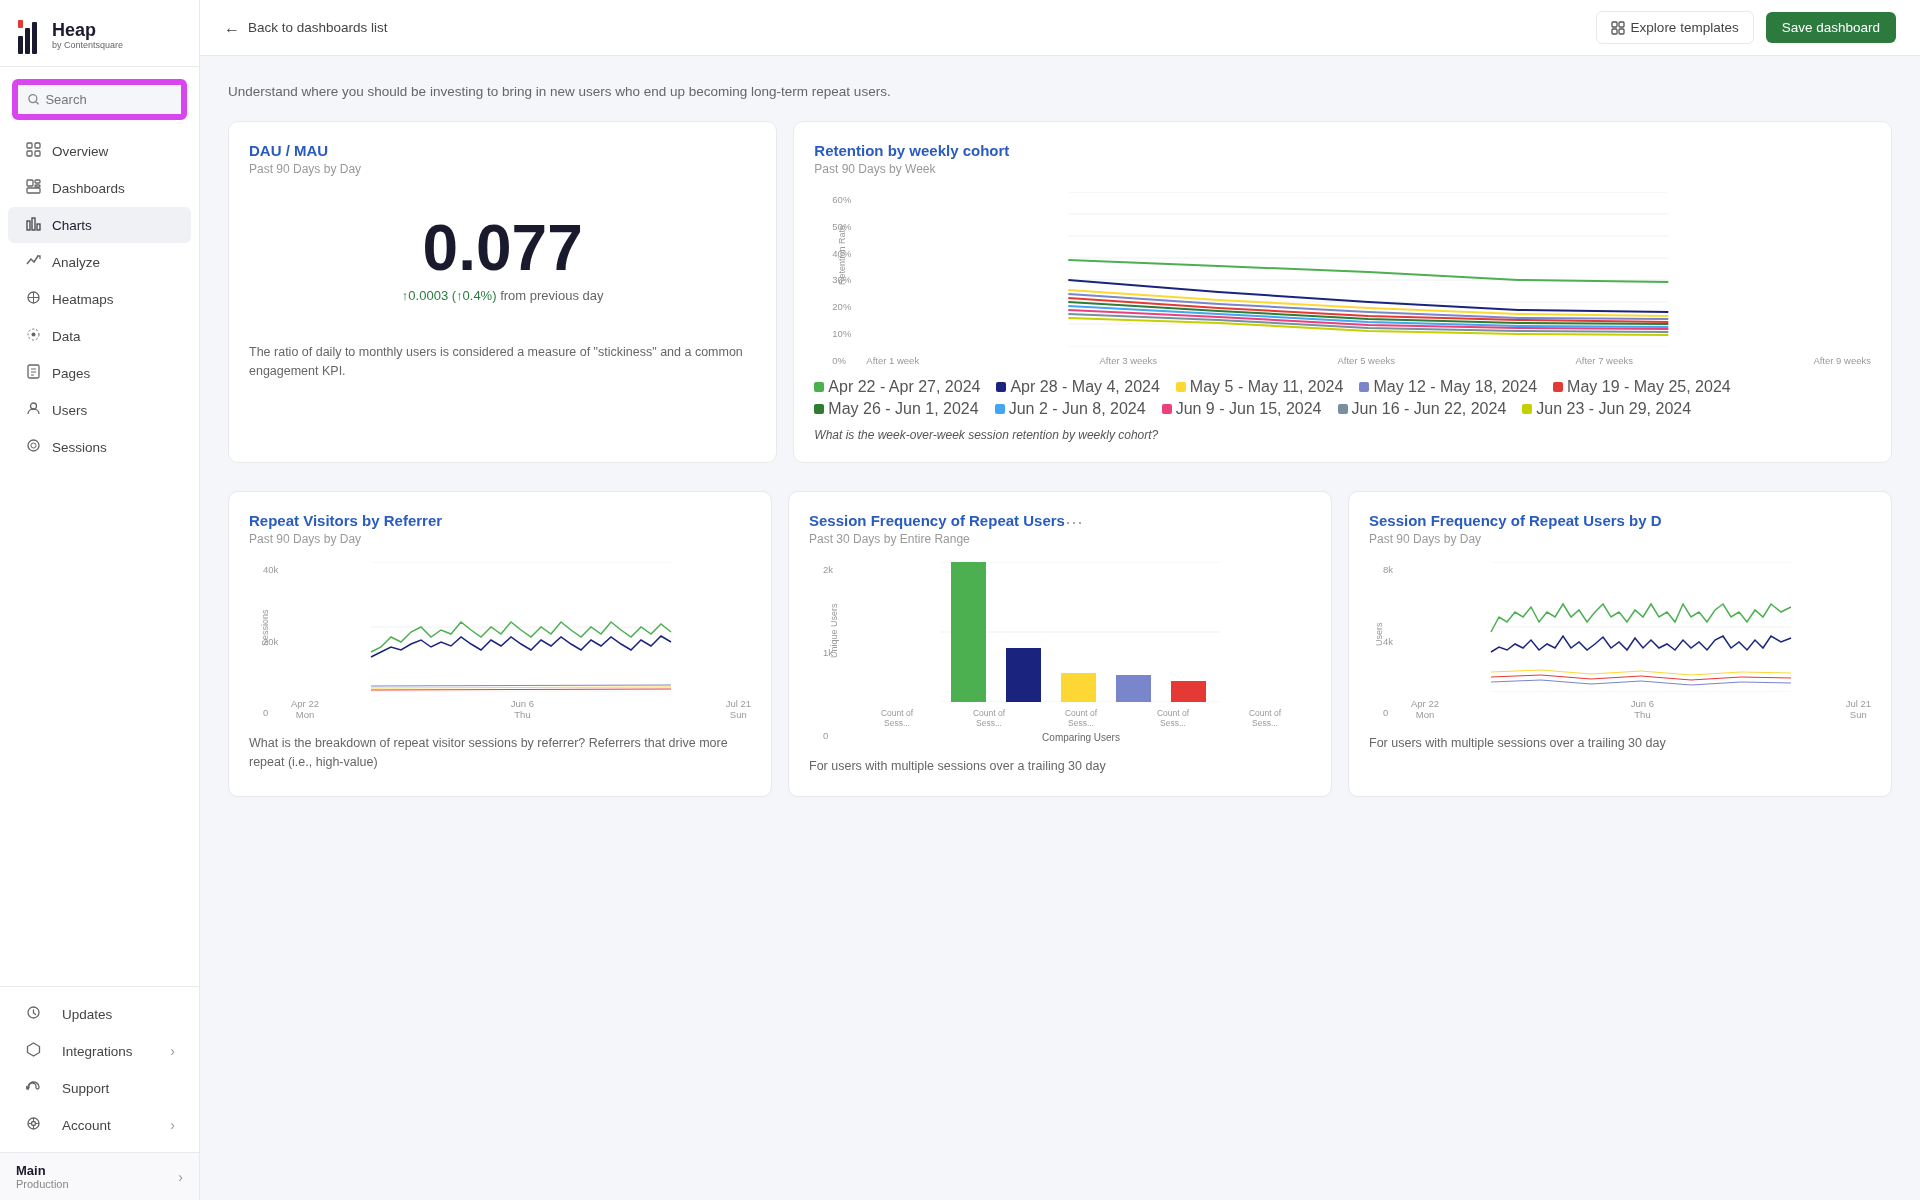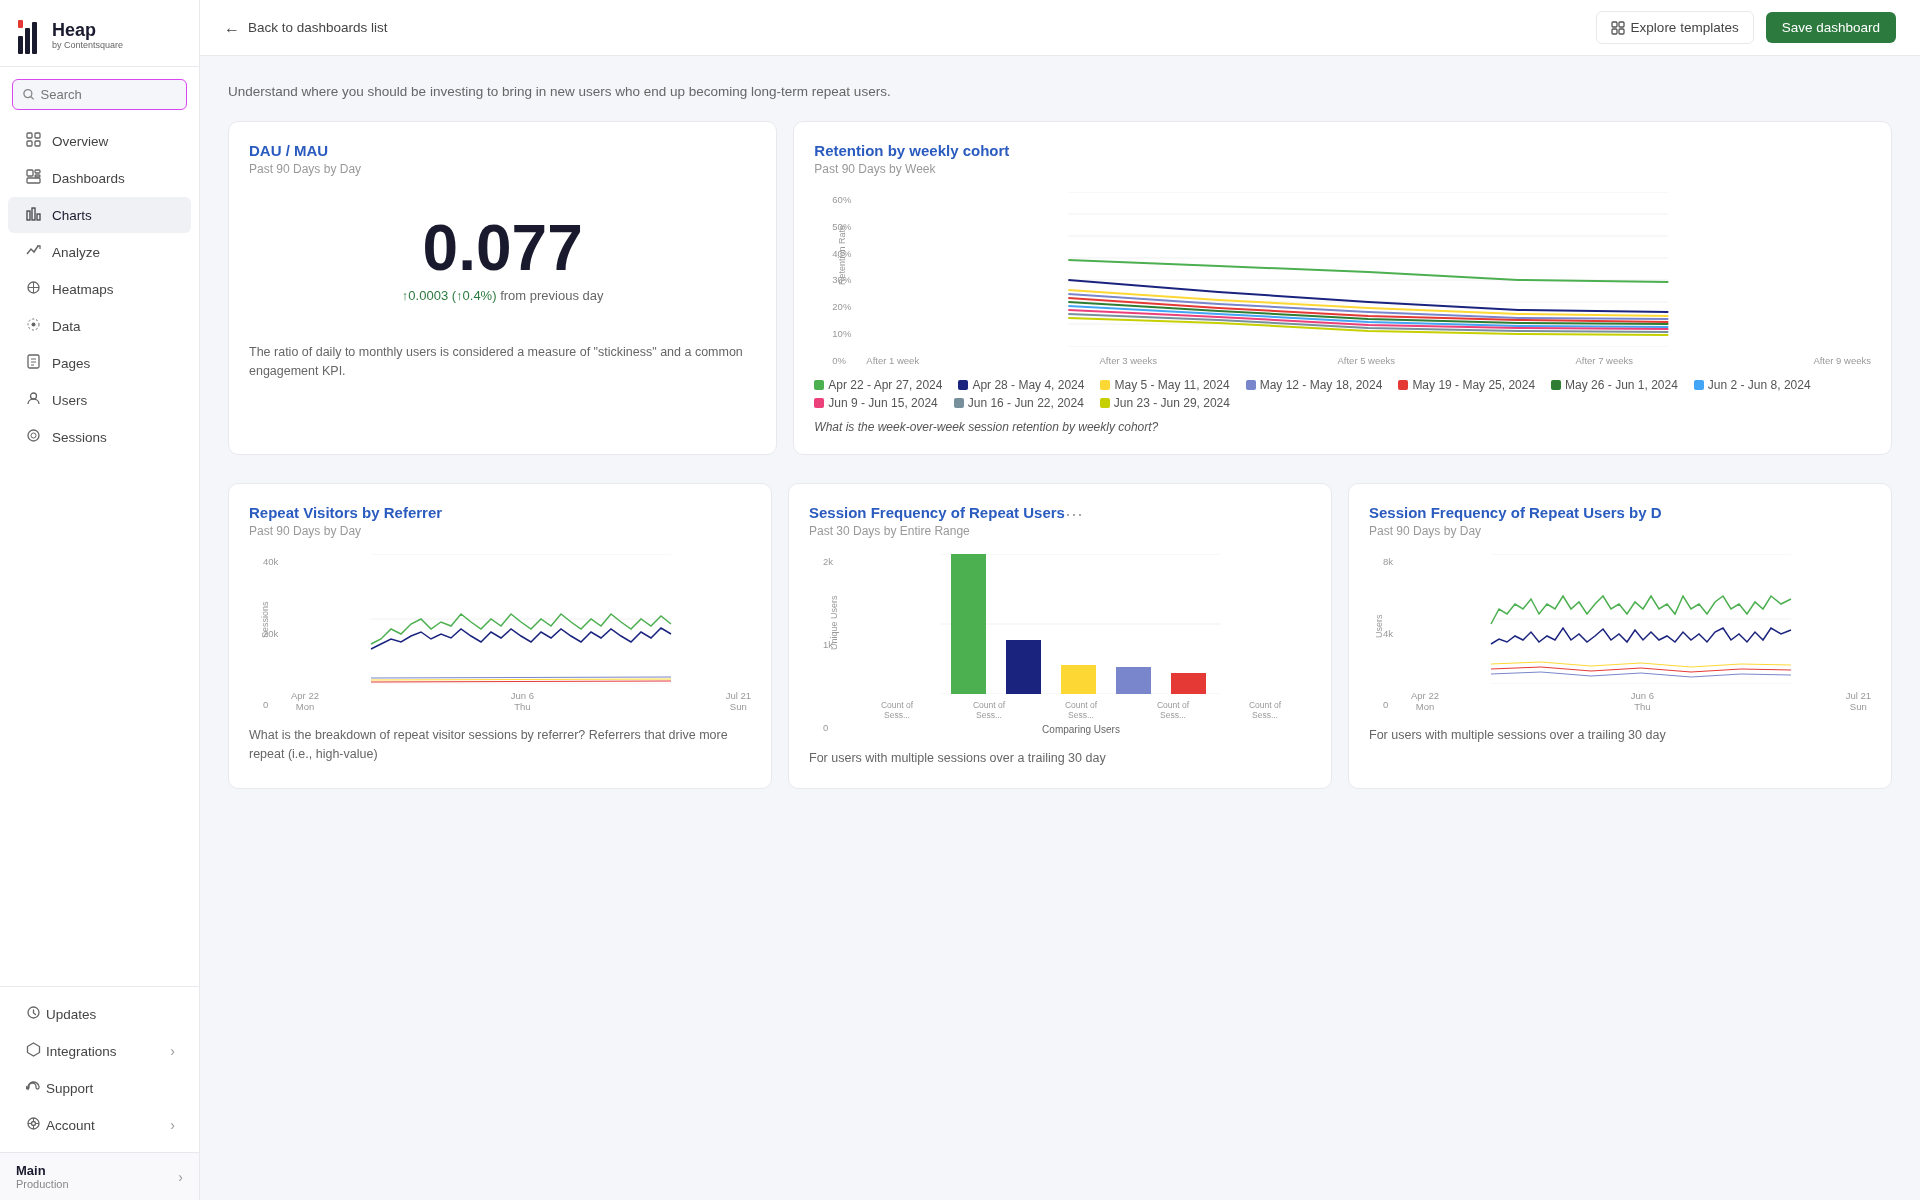--- a/index.html
+++ b/index.html
@@ -45,21 +45,21 @@
     }
 
     .sidebar-search {
       padding: 12px 12px 8px 12px;
     }
     .search-box {
       display: flex;
       align-items: center;
       gap: 6px;
       background: #f5f6fa;
-      border: 1px solid #d946ef;
+      border: 6px solid #d946ef;
       border-radius: 6px;
       padding: 7px 10px;
     }
     .search-box input {
       border: none;
       background: transparent;
       font-size: 13px;
       color: #888;
       outline: none;
       width: 100%;
@@ -93,21 +93,21 @@
       align-items: center;
       justify-content: space-between;
       gap: 10px;
       padding: 9px 16px;
       font-size: 13.5px;
       color: #444;
       cursor: pointer;
       border-radius: 6px;
       margin: 1px 8px;
     }
-    .bottom-item-left { display: flex; align-items: center; gap: 4px; }
+    .bottom-item-left { display: flex; align-items: center; gap: 20px; }
 
     .workspace-item {
       display: flex;
       align-items: center;
       justify-content: space-between;
       padding: 10px 16px;
       font-size: 13px;
       color: #444;
       cursor: pointer;
       background: #f9f9fb;
@@ -242,21 +242,21 @@
       color: #666;
       margin-bottom: 40px;
     }
     .change-positive { color: #2d7a3f; }
 
     
     .legend {
       display: flex;
       flex-wrap: wrap;
       gap: 4px 16px;
-      font-size: 12px;
+      font-size: 16px;
       color: #555;
       margin-top: 8px;
     }
     .legend-item {
       display: flex;
       align-items: center;
       gap: 4px;
     }
     .legend-dot {
       width: 10px;

